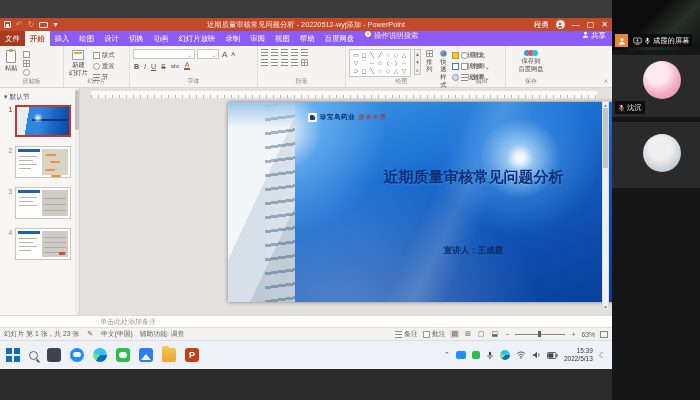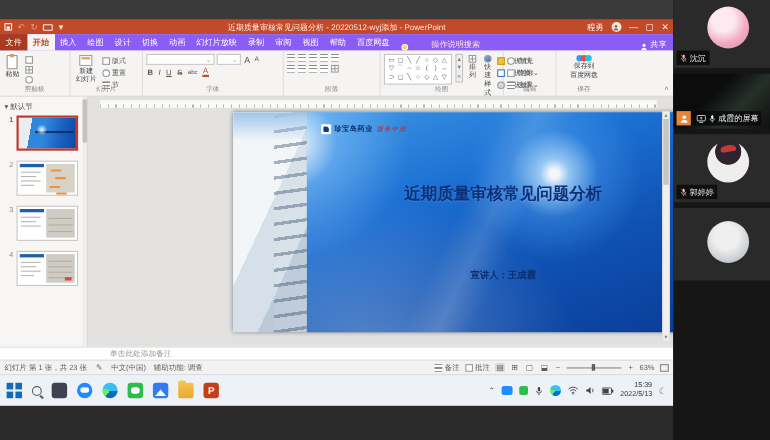--- a/index.html
+++ b/index.html
@@ -23,23 +23,23 @@
   .ic-mon{width:9px;height:6px;border:1px solid rgba(255,255,255,.9);border-radius:1px}
   .tb-title{position:absolute;left:0;right:0;text-align:center;pointer-events:none;font-size:7.3px;color:#ffe9e2}
   .tb-right{margin-left:auto;display:flex;align-items:center;gap:7px;z-index:2}
   .avatar-s{width:9px;height:9px;border-radius:50%;background:#f0e6e2;display:flex;align-items:center;justify-content:center}
   .winctl{font-size:8px;color:#fff;line-height:1}
 
   .tabrow{height:15px;background:#8b5cf6;display:flex;align-items:stretch;color:#fff;font-size:7.4px;position:relative}
   .tab{padding:3px 5px 2px;white-space:nowrap;display:flex;align-items:center}
   .tab.file{background:#a83b1e}
   .tab.active{background:#f5f4f3;color:#c24a29;font-weight:bold}
-  .tellme{display:flex;align-items:flex-end;gap:21px;padding:0 6px;color:#ffe3d8;white-space:nowrap}
+  .tellme{display:flex;align-items:flex-start;gap:3px;padding:0 6px;color:#ffe3d8;white-space:nowrap}
   .bulb{width:6px;height:6px;border-radius:50%;background:#ffd34d;border:1px solid #fff}
-  .share-btn{margin-left:auto;display:flex;align-items:flex-end;gap:2px;padding:0 6px;color:#fff;white-space:nowrap}
+  .share-btn{margin-left:auto;display:flex;align-items:flex-start;gap:2px;padding:0 6px;color:#fff;white-space:nowrap}
 
   
   .ribbon{height:42px;background:#f5f4f3;border-bottom:1px solid #d8d6d4;display:flex;font-size:6.3px;color:#444;position:relative}
   .rgroup{position:relative;border-right:1px solid #e0dedc;padding:3px 3px 9px;flex:none;display:flex;align-items:flex-start;gap:3px}
   .glabel{position:absolute;bottom:1px;left:0;right:0;text-align:center;color:#8a8886;font-size:6px;white-space:nowrap}
   .bigbtn{display:flex;flex-direction:column;align-items:center;gap:1px;padding:1px 2px;text-align:center;line-height:1.15}
   .clipboard-ic{width:10px;height:13px;background:#fff;border:1px solid #9a8f86;border-radius:1px;position:relative}
   .clipboard-ic::after{content:"";position:absolute;left:2px;top:-2px;width:4px;height:3px;background:#c9a06a;border-radius:1px}
   .slide-ic{width:12px;height:10px;background:#fff;border:1px solid #9aa4ad;position:relative}
   .slide-ic::after{content:"";position:absolute;left:1px;top:1px;right:1px;height:2px;background:#e8a33d}
@@ -78,21 +78,21 @@
   .panel-scroll .pthumb{position:absolute;top:2px;left:0;width:4px;height:40px;background:#c4c1bf;border-radius:2px}
 
   .editor{flex:1;background:#e2e1e0;position:relative;overflow:hidden}
   .ruler{position:absolute;left:10px;right:14px;top:2px;height:9px;background:#fafaf9;border:1px solid #e4e2e0;
          background-image:repeating-linear-gradient(90deg,#b9b6b2 0 1px,transparent 1px 7px);background-size:100% 3px;background-position:0 100%;background-repeat:no-repeat}
   .vscroll{position:absolute;right:3px;top:13px;bottom:4px;width:7px;background:#f1f0ef;border:1px solid #e0dedc}
   .vscroll .vthumb{position:absolute;left:0;right:0;top:6px;height:60px;background:#c8c6c4}
   .vscroll .arr{position:absolute;left:0;right:0;text-align:center;font-size:5px;color:#8a8886}
 
   
-  .slide{position:absolute;left:132px;top:14px;width:424px;height:200px;display:flex;box-shadow:0 0 4px rgba(0,0,0,.45);cursor:default}
+  .slide{position:absolute;left:148px;top:14px;width:424px;height:200px;display:flex;box-shadow:0 0 4px rgba(0,0,0,.45);cursor:default}
   .building{width:67px;flex:none;background:
       linear-gradient(115deg,#f3f6f9 0 46%,#d7dfe8 46% 72%,#bcc9d6 72% 100%);
       position:relative;overflow:hidden}
   .building::before{content:"";position:absolute;right:-4px;top:0;width:34px;height:100%;
       background:repeating-linear-gradient(180deg,rgba(70,95,120,.45) 0 3px,rgba(230,238,245,.1) 3px 14px);transform:skewY(-8deg)}
   .building::after{content:"";position:absolute;left:0;top:0;width:100%;height:26px;background:linear-gradient(180deg,#9ec6e8,rgba(158,198,232,0))}
   .bluearea{flex:1;position:relative;overflow:hidden;background:
       radial-gradient(circle at 63% 28%,rgba(255,255,255,.95) 0 1.5%,rgba(190,230,255,.75) 5%,rgba(90,170,245,.3) 15%,rgba(0,0,0,0) 30%),
       radial-gradient(circle at -4% 14%,rgba(255,255,255,.85) 0 2%,rgba(150,205,255,.45) 10%,rgba(0,0,0,0) 26%),
       radial-gradient(ellipse at 15% 108%,rgba(255,255,255,.3),rgba(255,255,255,0) 45%),
@@ -545,35 +545,20 @@
         <div>2022/5/13</div>
       </div>
       <span class="moon">☾</span>
     </div>
   </div>
 
   <div class="strip-bottom"></div>
 
   <div class="meet">
 
-    <div class="tile">
-      <span class="av av-pig"></span>
-      <div class="chips">
-          <span class="chip">
-        <svg width="7" height="8" viewBox="0 0 10 12">
-              <rect x="3.6" y="1" width="2.8" height="5.5" rx="1.4" fill="#ddd"></rect>
-              <path d="M2 5.5a3 3 0 0 0 6 0" fill="none" stroke="#ddd" stroke-width=".9"></path>
-              <line x1="5" y1="8.8" x2="5" y2="11" stroke="#ddd" stroke-width=".9"></line>
-              <line x1="1.2" y1="1" x2="8.8" y2="11" stroke="#e33b3b" stroke-width="1.2"></line>
-            </svg>
-        <span>沈沉</span>
-      </span>
-        </div>
-    </div>
-
     <div class="tile sharer">
       <div class="chips">
         <span class="badge-share">
           <svg width="8" height="8" viewBox="0 0 10 10">
               <circle cx="5" cy="3.2" r="2" fill="#fff"></circle>
               <path d="M1.3 9.5c0-2 1.7-3.3 3.7-3.3s3.7 1.3 3.7 3.3z" fill="#fff"></path>
             </svg>
         </span>
         <span class="chip">
           <svg width="9" height="8" viewBox="0 0 12 10">
@@ -584,35 +569,36 @@
           <svg width="7" height="8" viewBox="0 0 10 12">
               <rect x="3.6" y="1" width="2.8" height="5.5" rx="1.4" fill="#fff"></rect>
               <path d="M2 5.5a3 3 0 0 0 6 0" fill="none" stroke="#fff" stroke-width=".9"></path>
               <line x1="5" y1="8.8" x2="5" y2="11" stroke="#fff" stroke-width=".9"></line>
             </svg>
           <span>成霞的屏幕</span>
         </span>
       </div>
     </div>
 
-
-
     <div class="tile">
-      <span class="av av-lady"></span>
+      <span class="av av-pig"></span>
       <div class="chips">
           <span class="chip">
         <svg width="7" height="8" viewBox="0 0 10 12">
               <rect x="3.6" y="1" width="2.8" height="5.5" rx="1.4" fill="#ddd"></rect>
               <path d="M2 5.5a3 3 0 0 0 6 0" fill="none" stroke="#ddd" stroke-width=".9"></path>
               <line x1="5" y1="8.8" x2="5" y2="11" stroke="#ddd" stroke-width=".9"></line>
               <line x1="1.2" y1="1" x2="8.8" y2="11" stroke="#e33b3b" stroke-width="1.2"></line>
             </svg>
-        <span>郭婷婷</span>
+        <span>沈沉</span>
       </span>
         </div>
     </div>
+
+
+
 
     <div class="tile" style="height:66px">
       <span class="av av-gray" style="top:12px"></span>
     </div>
 
   </div>
 </div>
 
 </body></html>

